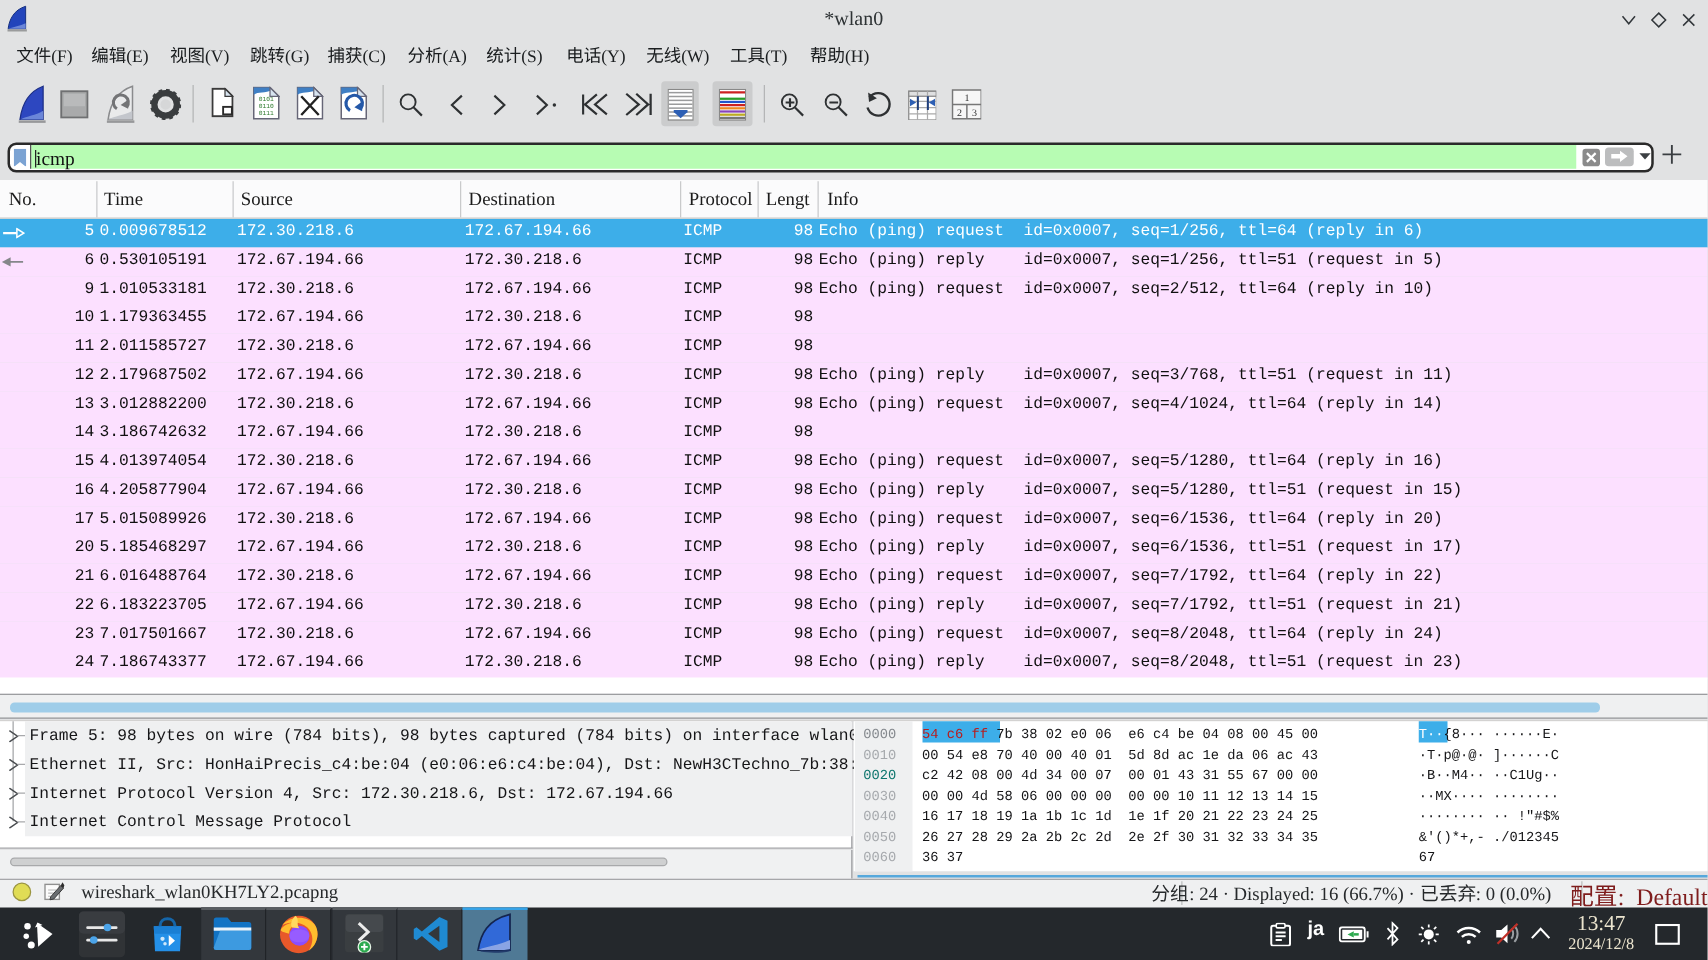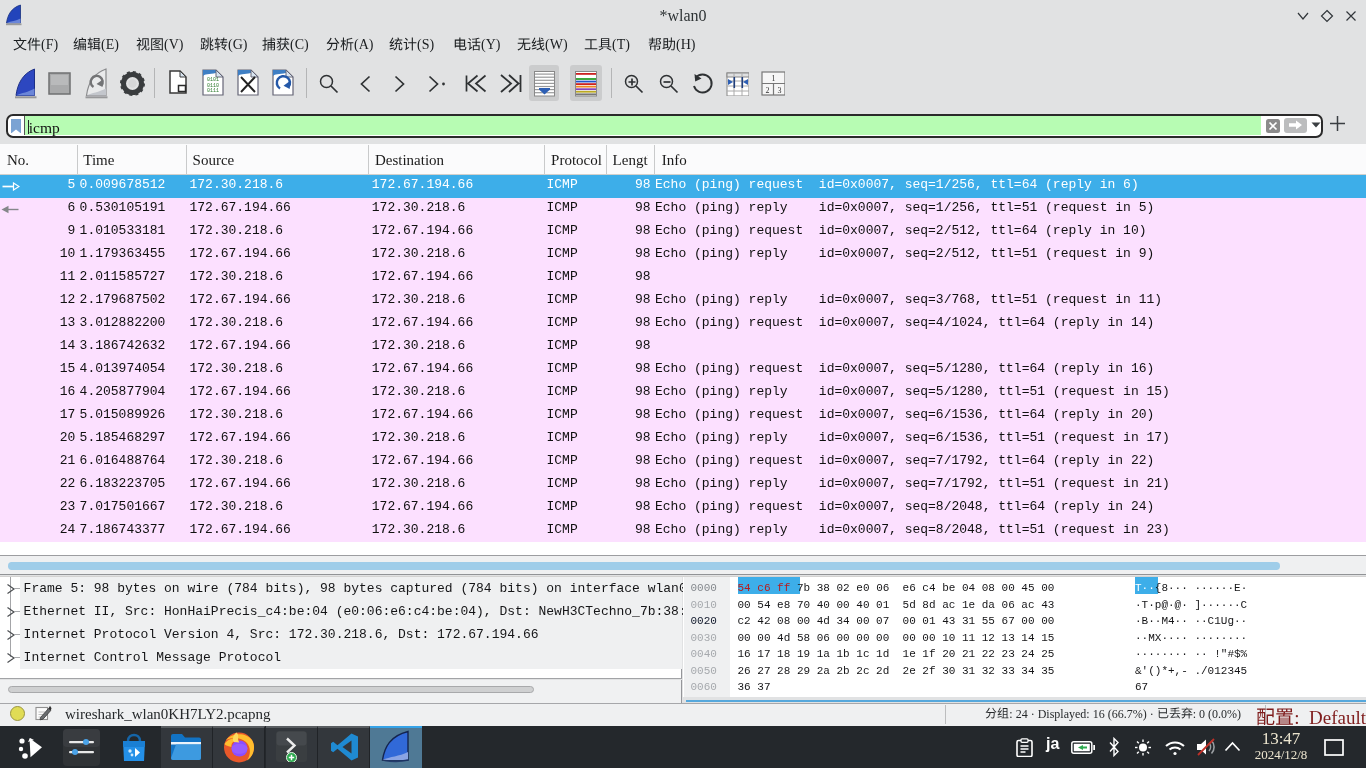--- a/index.html
+++ b/index.html
@@ -260,21 +260,21 @@
 <div class="mono">
     <div class="row" style="top:174.5px;background:#3daee9;color:#fff"><svg style="position:absolute;left:2px;top:7.5px" width="18" height="9" viewBox="0 0 18 9">
         <path d="M0.5 4.5 H11.5" stroke="#fff" stroke-width="1.7"></path>
         <path d="M11.5 1 L17 4.5 L11.5 8 Z" fill="none" stroke="#fff" stroke-width="1.2"></path>
       </svg><span class="cno">5</span><span class="ctime">0.009678512</span><span class="csrc">172.30.218.6</span><span class="cdst">172.67.194.66</span><span class="cpro">ICMP</span><span class="clen">98</span><span class="cinf">Echo (ping) request  id=0x0007, seq=1/256, ttl=64 (reply in 6)</span></div>
 <div class="row" style="top:197.5px"><svg style="position:absolute;left:1px;top:7.5px" width="18" height="9" viewBox="0 0 18 9">
         <path d="M17.5 4.5 H6" stroke="#85878a" stroke-width="1.4"></path>
         <path d="M0.5 4.5 L7.5 0.8 V8.2 Z" fill="#85878a"></path>
       </svg><span class="cno">6</span><span class="ctime">0.530105191</span><span class="csrc">172.67.194.66</span><span class="cdst">172.30.218.6</span><span class="cpro">ICMP</span><span class="clen">98</span><span class="cinf">Echo (ping) reply    id=0x0007, seq=1/256, ttl=51 (request in 5)</span></div>
 <div class="row" style="top:220.5px"><span class="cno">9</span><span class="ctime">1.010533181</span><span class="csrc">172.30.218.6</span><span class="cdst">172.67.194.66</span><span class="cpro">ICMP</span><span class="clen">98</span><span class="cinf">Echo (ping) request  id=0x0007, seq=2/512, ttl=64 (reply in 10)</span></div>
-<div class="row" style="top:243.5px"><span class="cno">10</span><span class="ctime">1.179363455</span><span class="csrc">172.67.194.66</span><span class="cdst">172.30.218.6</span><span class="cpro">ICMP</span><span class="clen">98</span><span class="cinf">Echo (ping) reply    id=0x0007, seq=2/512, ttl=51 (request in 9)</span></div>
+<div class="row" style="top:243.5px"><span class="cno">10</span><span class="ctime">1.179363455</span><span class="csrc">172.67.194.66</span><span class="cdst">172.30.218.6</span><span class="cpro">ICMP</span><span class="clen">98</span></div>
 <div class="row" style="top:266.5px"><span class="cno">11</span><span class="ctime">2.011585727</span><span class="csrc">172.30.218.6</span><span class="cdst">172.67.194.66</span><span class="cpro">ICMP</span><span class="clen">98</span></div>
 <div class="row" style="top:289.5px"><span class="cno">12</span><span class="ctime">2.179687502</span><span class="csrc">172.67.194.66</span><span class="cdst">172.30.218.6</span><span class="cpro">ICMP</span><span class="clen">98</span><span class="cinf">Echo (ping) reply    id=0x0007, seq=3/768, ttl=51 (request in 11)</span></div>
 <div class="row" style="top:312.5px"><span class="cno">13</span><span class="ctime">3.012882200</span><span class="csrc">172.30.218.6</span><span class="cdst">172.67.194.66</span><span class="cpro">ICMP</span><span class="clen">98</span><span class="cinf">Echo (ping) request  id=0x0007, seq=4/1024, ttl=64 (reply in 14)</span></div>
 <div class="row" style="top:335.5px"><span class="cno">14</span><span class="ctime">3.186742632</span><span class="csrc">172.67.194.66</span><span class="cdst">172.30.218.6</span><span class="cpro">ICMP</span><span class="clen">98</span></div>
 <div class="row" style="top:358.5px"><span class="cno">15</span><span class="ctime">4.013974054</span><span class="csrc">172.30.218.6</span><span class="cdst">172.67.194.66</span><span class="cpro">ICMP</span><span class="clen">98</span><span class="cinf">Echo (ping) request  id=0x0007, seq=5/1280, ttl=64 (reply in 16)</span></div>
 <div class="row" style="top:381.5px"><span class="cno">16</span><span class="ctime">4.205877904</span><span class="csrc">172.67.194.66</span><span class="cdst">172.30.218.6</span><span class="cpro">ICMP</span><span class="clen">98</span><span class="cinf">Echo (ping) reply    id=0x0007, seq=5/1280, ttl=51 (request in 15)</span></div>
 <div class="row" style="top:404.5px"><span class="cno">17</span><span class="ctime">5.015089926</span><span class="csrc">172.30.218.6</span><span class="cdst">172.67.194.66</span><span class="cpro">ICMP</span><span class="clen">98</span><span class="cinf">Echo (ping) request  id=0x0007, seq=6/1536, ttl=64 (reply in 20)</span></div>
 <div class="row" style="top:427.5px"><span class="cno">20</span><span class="ctime">5.185468297</span><span class="csrc">172.67.194.66</span><span class="cdst">172.30.218.6</span><span class="cpro">ICMP</span><span class="clen">98</span><span class="cinf">Echo (ping) reply    id=0x0007, seq=6/1536, ttl=51 (request in 17)</span></div>
 <div class="row" style="top:450.5px"><span class="cno">21</span><span class="ctime">6.016488764</span><span class="csrc">172.30.218.6</span><span class="cdst">172.67.194.66</span><span class="cpro">ICMP</span><span class="clen">98</span><span class="cinf">Echo (ping) request  id=0x0007, seq=7/1792, ttl=64 (reply in 22)</span></div>
 <div class="row" style="top:473.5px"><span class="cno">22</span><span class="ctime">6.183223705</span><span class="csrc">172.67.194.66</span><span class="cdst">172.30.218.6</span><span class="cpro">ICMP</span><span class="clen">98</span><span class="cinf">Echo (ping) reply    id=0x0007, seq=7/1792, ttl=51 (request in 21)</span></div>
@@ -319,21 +319,21 @@
 <div class="ab" style="left:683.5px;top:577.2px;width:46px;height:119.8px;background:#eff0f1"></div>
 <div class="mono">
     <div class="hx" style="left:690.5px;top:580.0px;color:#85898e">0000</div>
 <div style="position:absolute;left:737.5px;top:577.2px;width:62.4px;height:17px;background:#3daee9"></div>
 <div style="position:absolute;left:1135px;top:577.2px;width:23.4px;height:17px;background:#3daee9"></div>
 <div class="hx" style="left:737.5px;top:580.0px"><span style="color:#b91c1c">54 c6 ff</span> 7b 38 02 e0 06&nbsp;&nbsp;e6 c4 be 04 08 00 45 00</div>
 <div class="hx" style="left:1135px;top:580.0px"><span style="color:#fff">T··</span>{8··· ······E·</div>
 <div class="hx" style="left:690.5px;top:596.5px;color:#a6a9ad">0010</div>
 <div class="hx" style="left:737.5px;top:596.5px">00 54 e8 70 40 00 40 01&nbsp;&nbsp;5d 8d ac 1e da 06 ac 43</div>
 <div class="hx" style="left:1135px;top:596.5px">·T·p@·@· ]······C</div>
-<div class="hx" style="left:690.5px;top:613.0px;color:#0f172a">0020</div>
+<div class="hx" style="left:690.5px;top:613.0px;color:#0f766e">0020</div>
 <div class="hx" style="left:737.5px;top:613.0px">c2 42 08 00 4d 34 00 07&nbsp;&nbsp;00 01 43 31 55 67 00 00</div>
 <div class="hx" style="left:1135px;top:613.0px">·B··M4·· ··C1Ug··</div>
 <div class="hx" style="left:690.5px;top:629.5px;color:#a6a9ad">0030</div>
 <div class="hx" style="left:737.5px;top:629.5px">00 00 4d 58 06 00 00 00&nbsp;&nbsp;00 00 10 11 12 13 14 15</div>
 <div class="hx" style="left:1135px;top:629.5px">··MX···· ········</div>
 <div class="hx" style="left:690.5px;top:646.0px;color:#a6a9ad">0040</div>
 <div class="hx" style="left:737.5px;top:646.0px">16 17 18 19 1a 1b 1c 1d&nbsp;&nbsp;1e 1f 20 21 22 23 24 25</div>
 <div class="hx" style="left:1135px;top:646.0px">········ ·· !"#$%</div>
 <div class="hx" style="left:690.5px;top:662.5px;color:#a6a9ad">0050</div>
 <div class="hx" style="left:737.5px;top:662.5px">26 27 28 29 2a 2b 2c 2d&nbsp;&nbsp;2e 2f 30 31 32 33 34 35</div>
@@ -347,21 +347,21 @@
 <div class="ab" style="left:0;top:702.5px;width:1366px;height:23.5px;background:#eff0f1;border-top:1px solid #a6a7aa"></div>
 <div class="ab" style="left:10px;top:705.5px;width:13px;height:13px;border-radius:50%;background:#e0dc55;border:1.2px solid #9a9440"></div>
 <svg class="ab" style="left:35px;top:704px" width="17" height="17" viewBox="0 0 17 17">
  <rect x="1" y="3.5" width="11.5" height="12" fill="#fbfbfb" stroke="#909090" stroke-width="1.1"></rect>
  <path d="M3.5 8 H10 M3.5 10.5 H10 M3.5 13 H8" stroke="#b8b8b8" stroke-width="0.9"></path>
  <path d="M5.5 13.5 L13.5 4.5 L15.8 6.5 L8 15.2 L5 15.8 Z" fill="#6a6d70" stroke="#3a3a3a" stroke-width="0.8"></path>
  <path d="M13.5 4.5 L15 1.8 L16.5 4.2 L15.8 6.5 Z" fill="#2f2f2f"></path>
 </svg>
 <div class="ab" style="left:65px;top:706px;font-size:15px;color:#26292b">wireshark_wlan0KH7LY2.pcapng</div>
 <div class="ab" style="left:945px;top:705px;width:1px;height:19px;background:#bcbdbe"></div>
-<div class="ab" style="right:125px;top:707px;font-size:12px;color:#26292b"><svg class="cj" viewBox="0 0 1000 1000">
+<div class="ab" style="right:125px;top:707px;font-size:15px;color:#26292b"><svg class="cj" viewBox="0 0 1000 1000">
       <path fill="currentColor" d="M673 58 604 86C675 234 795 397 900 487C915 467 942 439 961 424C857 346 735 193 673 58ZM324 60C266 213 164 352 44 438C62 452 95 481 108 496C135 474 161 450 187 423V492H380C357 662 302 821 65 899C82 915 102 944 111 963C366 871 432 690 459 492H731C720 742 705 840 680 866C670 876 658 878 637 878C614 878 552 878 487 872C501 893 510 925 512 947C575 951 636 952 670 949C704 946 727 939 748 914C783 875 796 761 811 454C812 444 812 418 812 418H192C277 327 352 210 404 82Z"></path>
     </svg><svg class="cj" viewBox="0 0 1000 1000">
       <path fill="currentColor" d="M48 822 63 894C157 870 282 838 401 807L394 743C266 774 134 804 48 822ZM481 90V869H380V938H959V869H872V90ZM553 869V673H798V869ZM553 414H798V606H553ZM553 345V159H798V345ZM66 457C81 450 105 443 242 426C194 492 150 545 130 565C97 602 71 627 49 631C58 649 69 683 73 698C94 686 129 676 401 621C400 606 400 578 402 559L182 599C265 510 346 400 415 289L355 252C334 289 311 325 288 360L143 376C207 290 269 179 318 71L250 40C205 161 126 292 102 325C79 359 60 383 42 387C50 407 62 442 66 457Z"></path>
     </svg>: 24 · Displayed: 16 (66.7%) · <svg class="cj" viewBox="0 0 1000 1000">
       <path fill="currentColor" d="M93 102V177H747V440H222V275H146V778C146 902 197 932 359 932C397 932 695 932 735 932C900 932 933 877 952 693C930 689 896 676 876 662C862 823 845 858 736 858C668 858 408 858 355 858C245 858 222 843 222 779V514H747V564H825V102Z"></path>
     </svg><svg class="cj" viewBox="0 0 1000 1000">
       <path fill="currentColor" d="M815 46C653 85 357 107 112 115C121 133 130 165 131 184C236 182 350 177 461 168V293H141V364H461V498H58V569H385C317 669 226 765 196 791C166 820 143 840 121 843C129 864 142 902 146 918C184 904 239 900 790 857C814 893 833 928 846 956L921 922C880 838 787 714 703 624L635 653C672 695 711 744 746 793L263 826C336 758 409 672 475 584L438 569H941V498H537V364H859V293H537V162C662 150 780 133 872 111Z"></path>
     </svg><svg class="cj" viewBox="0 0 1000 1000">
       <path fill="currentColor" d="M161 468C196 456 249 454 775 430C797 453 817 474 831 492L899 453C846 390 739 297 654 232L591 266C629 296 672 332 711 368L274 386C337 337 403 278 461 215H944V147H561C546 113 519 67 495 32L425 54C443 82 462 117 476 147H55V215H358C298 281 230 339 205 357C178 378 157 392 137 395C146 415 157 452 161 468ZM639 491V608H357V495H282V608H52V678H277C263 759 211 843 40 902C56 915 79 944 88 961C286 889 341 783 353 678H639V959H715V678H949V608H715V491Z"></path>
     </svg>: 0 (0.0%)</div>

